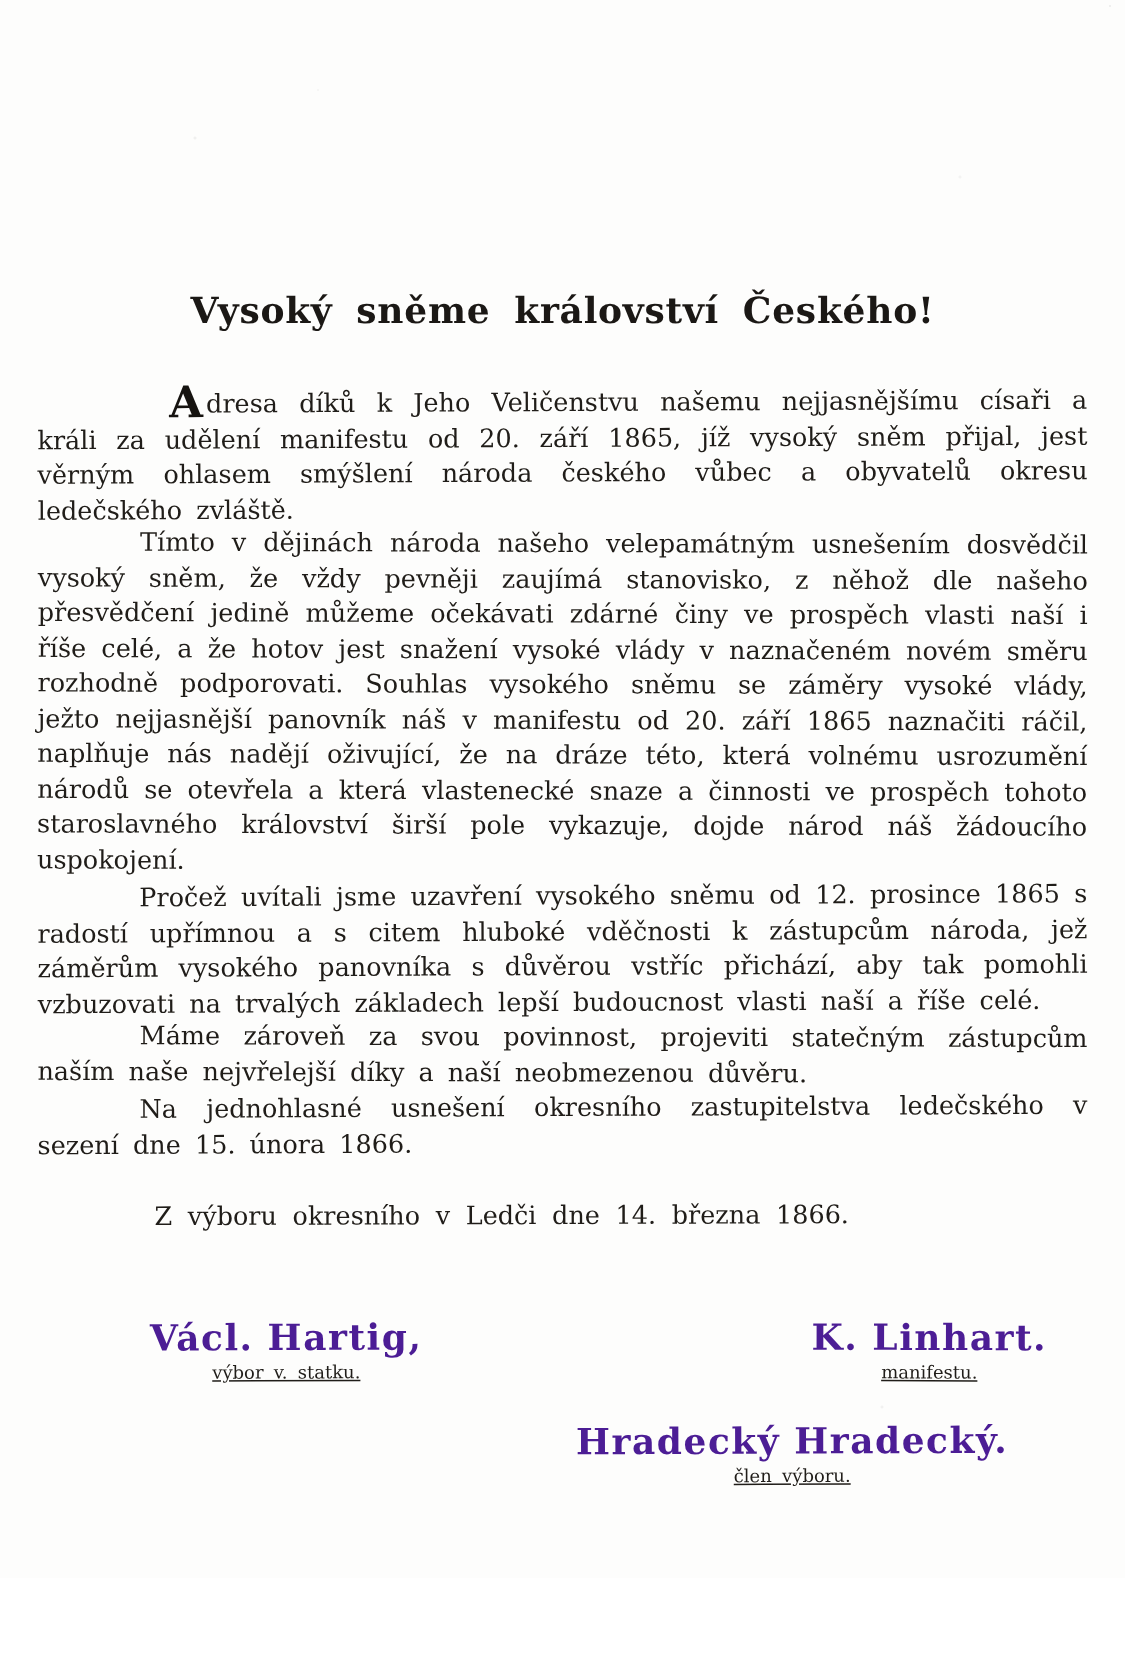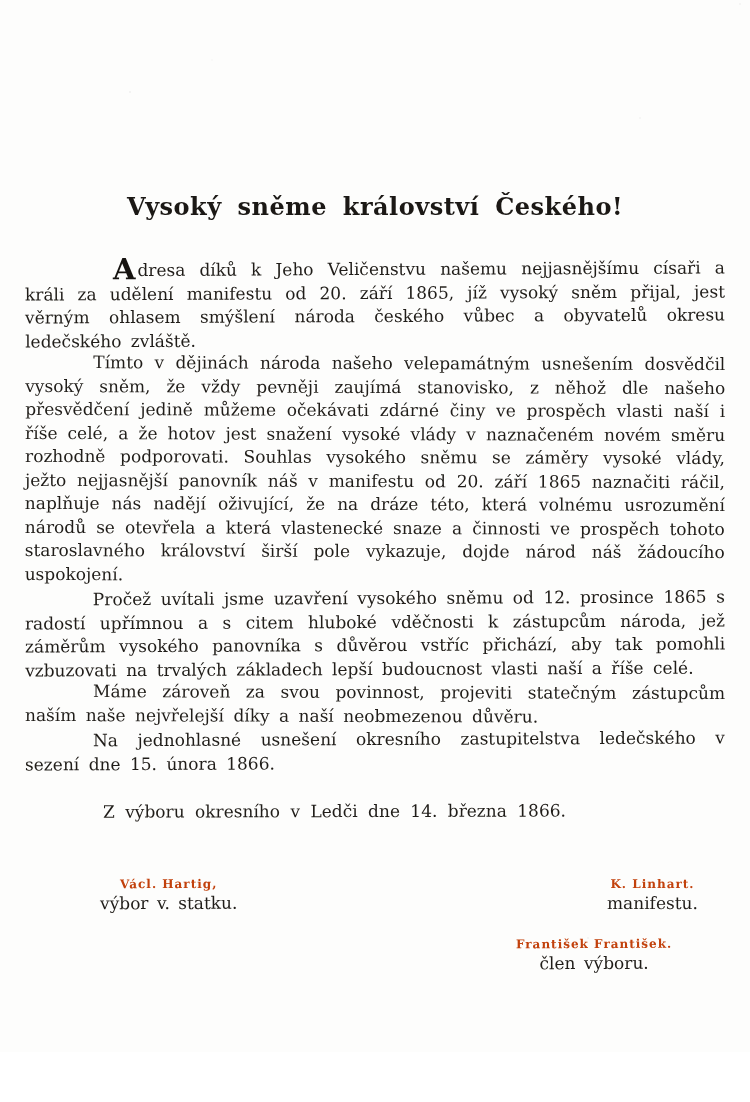--- a/index.html
+++ b/index.html
@@ -74,31 +74,32 @@
     margin-top: 56px;
   }
   .sig-row {
     display: flex;
     align-items: flex-start;
   }
   .sig {
     text-align: center;
   }
   .sig-name {
-    font-size: 12px;
+    font-size: 24px;
     font-weight: bold;
     letter-spacing: 1px;
-    color: #c2410c;
+    color: #4c1d95;
     white-space: nowrap;
   }
   .sig-role {
-    font-size: 17px;
+    font-size: 12px;
     margin-top: 2px;
     word-spacing: 3px;
     white-space: nowrap;
+    text-decoration: underline;
   }
   .sig-hartig   { margin-left: 100px; transform: rotate(-0.2deg); }
   .sig-linhart  { margin-left: auto; margin-right: 52px; transform: rotate(0.15deg); }
   .sig-row2 {
     display: flex;
     margin-top: 24px;
   }
   .sig-hradecky { margin-left: auto; margin-right: 78px; transform: rotate(-0.2deg); }
 </style>
 </head>
@@ -126,19 +127,19 @@
         <div class="sig-name">Václ. Hartig,</div>
         <div class="sig-role">výbor v. statku.</div>
       </div>
       <div class="sig sig-linhart">
         <div class="sig-name">K. Linhart.</div>
         <div class="sig-role">manifestu.</div>
       </div>
     </div>
     <div class="sig-row2">
       <div class="sig sig-hradecky">
-        <div class="sig-name">František František.</div>
+        <div class="sig-name">Hradecký Hradecký.</div>
         <div class="sig-role">člen výboru.</div>
       </div>
     </div>
   </div>
 
 </div>
 
 </body></html>

